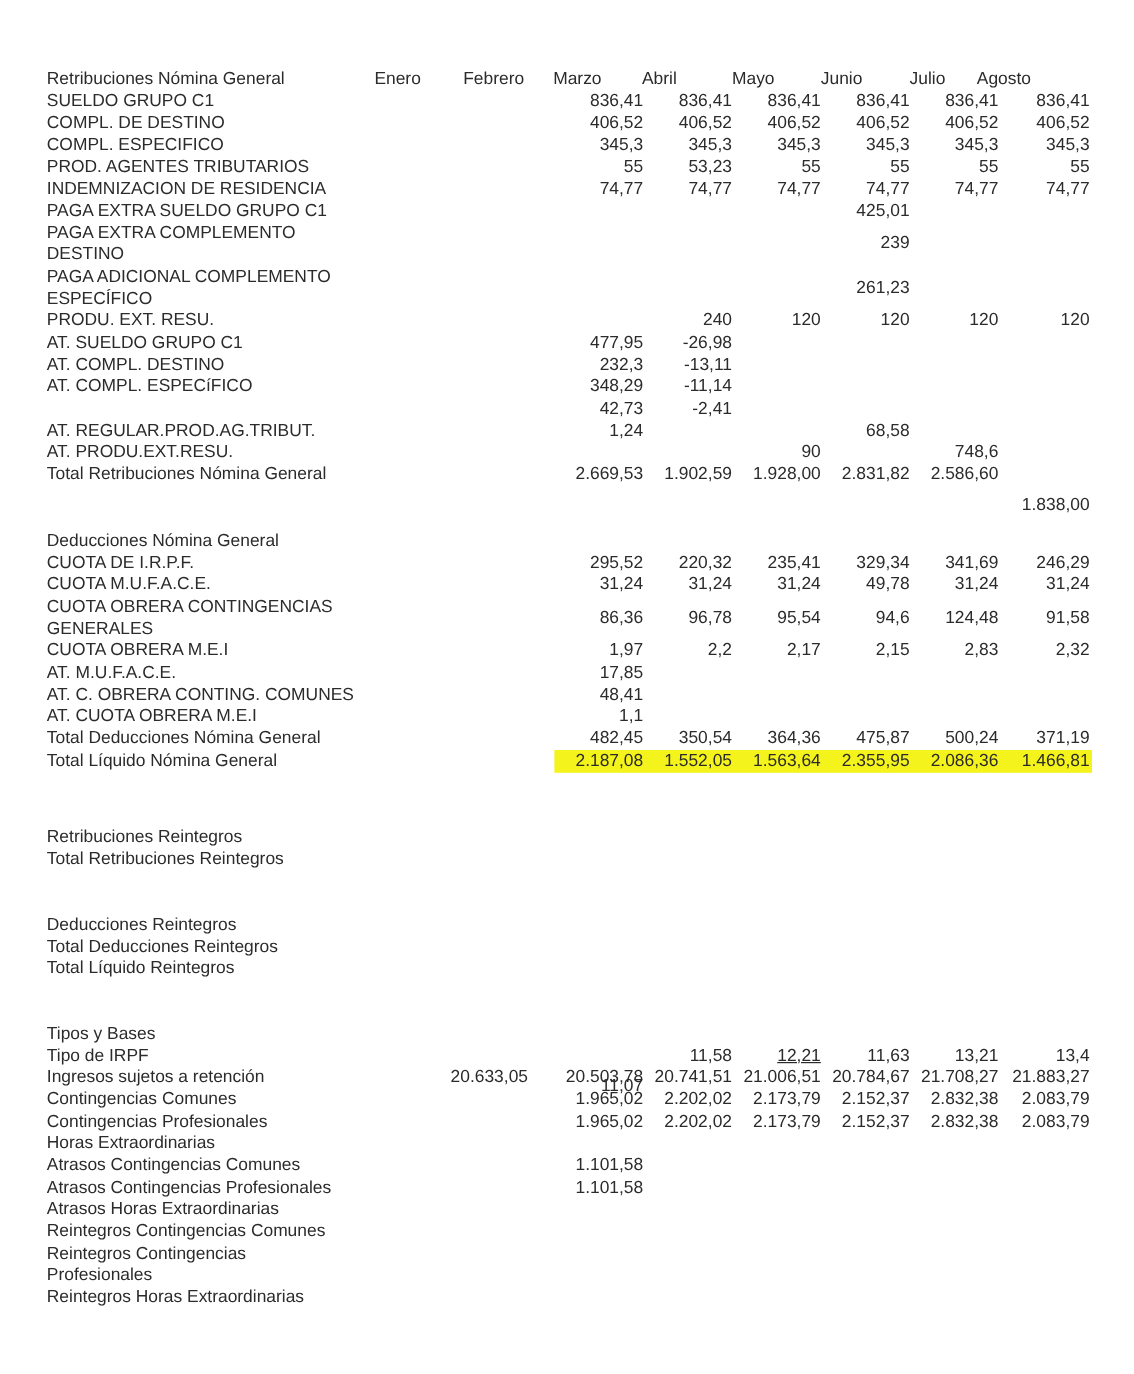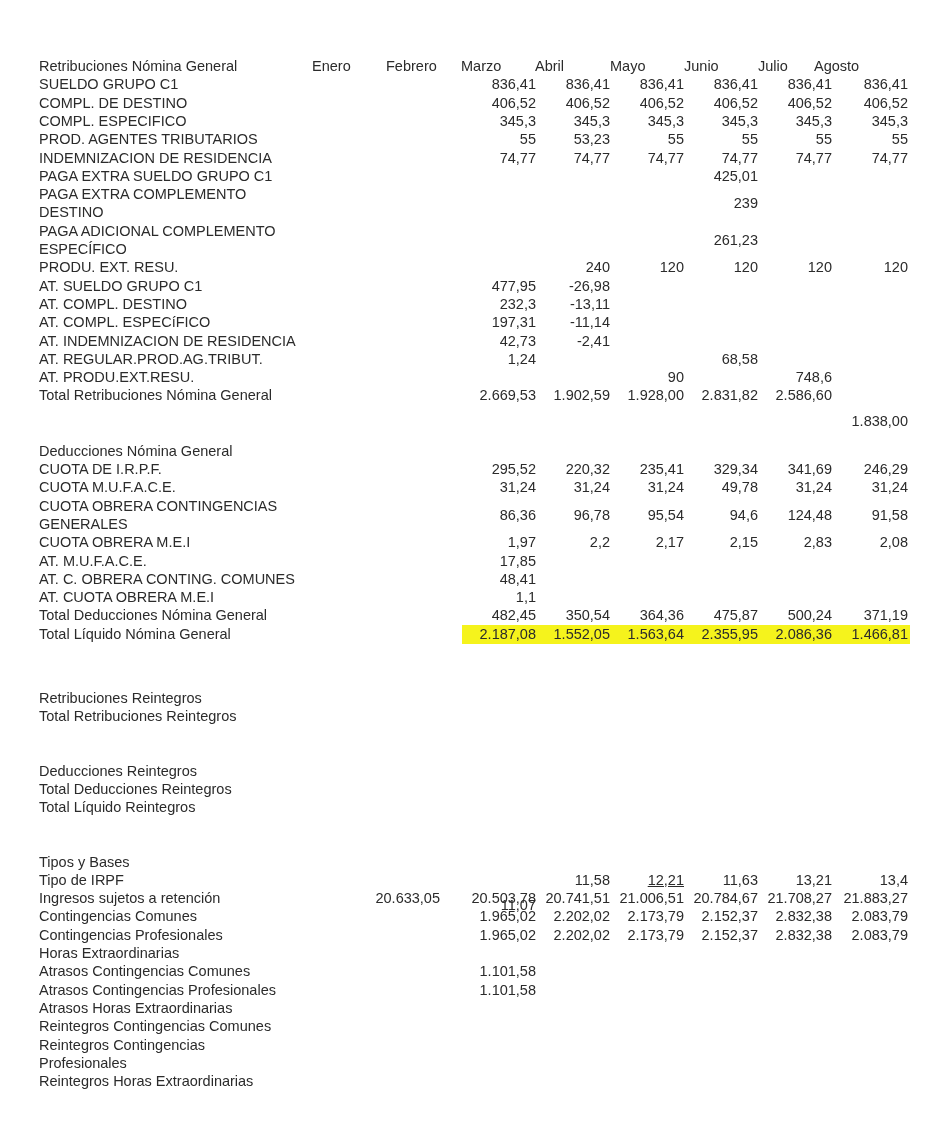--- a/index.html
+++ b/index.html
@@ -101,25 +101,24 @@
       <span class="val" style="left: 436px; top: 0px;">477,95</span>
       <span class="val" style="left: 510px; top: 0px;">-26,98</span>
     </div>
     <div class="row" style="top: 294.9px; height: 18.3px;">
       <span class="label" style="top: 0px;">AT. COMPL. DESTINO</span>
       <span class="val" style="left: 436px; top: 0px;">232,3</span>
       <span class="val" style="left: 510px; top: 0px;">-13,11</span>
     </div>
     <div class="row" style="top: 313.2px; height: 18.3px;">
       <span class="label" style="top: 0px;">AT. COMPL. ESPECíFICO</span>
-      <span class="val" style="left: 436px; top: 0px;">197,31</span>
+      <span class="val" style="left: 436px; top: 0px;">348,29</span>
       <span class="val" style="left: 510px; top: 0px;">-11,14</span>
     </div>
     <div class="row" style="top: 331.5px; height: 18.3px;">
-      <span class="label" style="top: 0px;">AT. INDEMNIZACION DE RESIDENCIA</span>
       <span class="val" style="left: 436px; top: 0px;">42,73</span>
       <span class="val" style="left: 510px; top: 0px;">-2,41</span>
     </div>
     <div class="row" style="top: 349.8px; height: 18.3px;">
       <span class="label" style="top: 0px;">AT. REGULAR.PROD.AG.TRIBUT.</span>
       <span class="val" style="left: 436px; top: 0px;">1,24</span>
       <span class="val" style="left: 658px; top: 0px;">68,58</span>
     </div>
     <div class="row" style="top: 368.1px; height: 18.3px;">
       <span class="label" style="top: 0px;">AT. PRODU.EXT.RESU.</span>
@@ -166,21 +165,21 @@
       <span class="val" style="left: 732px; top: 9.15px;">124,48</span>
       <span class="val" style="left: 808px; top: 9.15px;">91,58</span>
     </div>
     <div class="row" style="top: 533.2px; height: 18.3px;">
       <span class="label" style="top: 0px;">CUOTA OBRERA M.E.I</span>
       <span class="val" style="left: 436px; top: 0px;">1,97</span>
       <span class="val" style="left: 510px; top: 0px;">2,2</span>
       <span class="val" style="left: 584px; top: 0px;">2,17</span>
       <span class="val" style="left: 658px; top: 0px;">2,15</span>
       <span class="val" style="left: 732px; top: 0px;">2,83</span>
-      <span class="val" style="left: 808px; top: 0px;">2,08</span>
+      <span class="val" style="left: 808px; top: 0px;">2,32</span>
     </div>
     <div class="row" style="top: 551.5px; height: 18.3px;">
       <span class="label" style="top: 0px;">AT. M.U.F.A.C.E.</span>
       <span class="val" style="left: 436px; top: 0px;">17,85</span>
     </div>
     <div class="row" style="top: 569.8px; height: 18.3px; padding-left: 24px;">
       <span class="label" style="top: 0px;">AT. C. OBRERA CONTING. COMUNES</span>
       <span class="val" style="left: 436px; top: 0px;">48,41</span>
     </div>
     <div class="row" style="top: 588.1px; height: 18.3px;">

